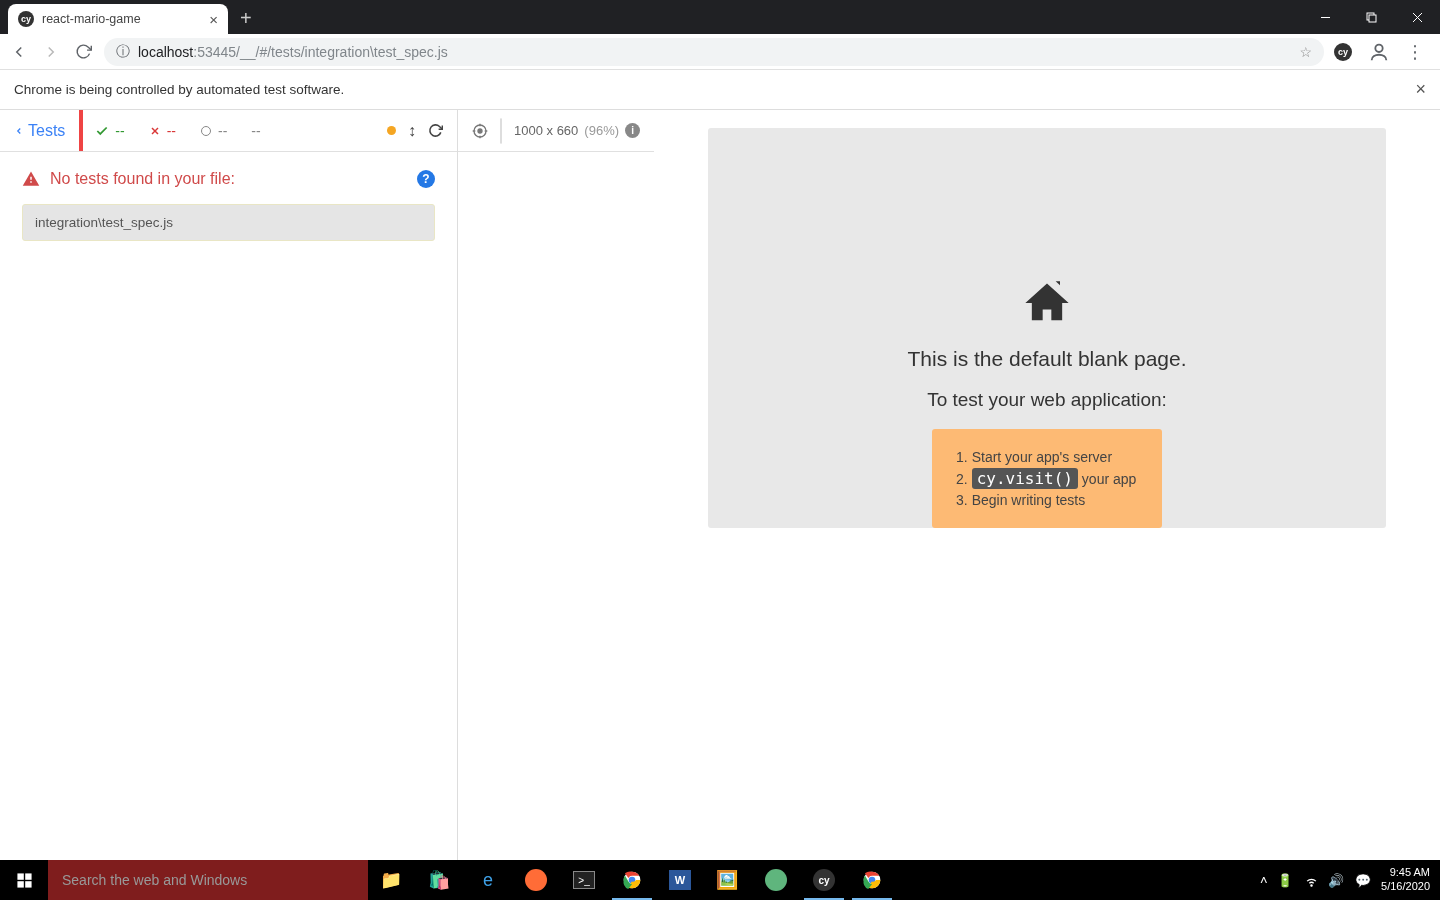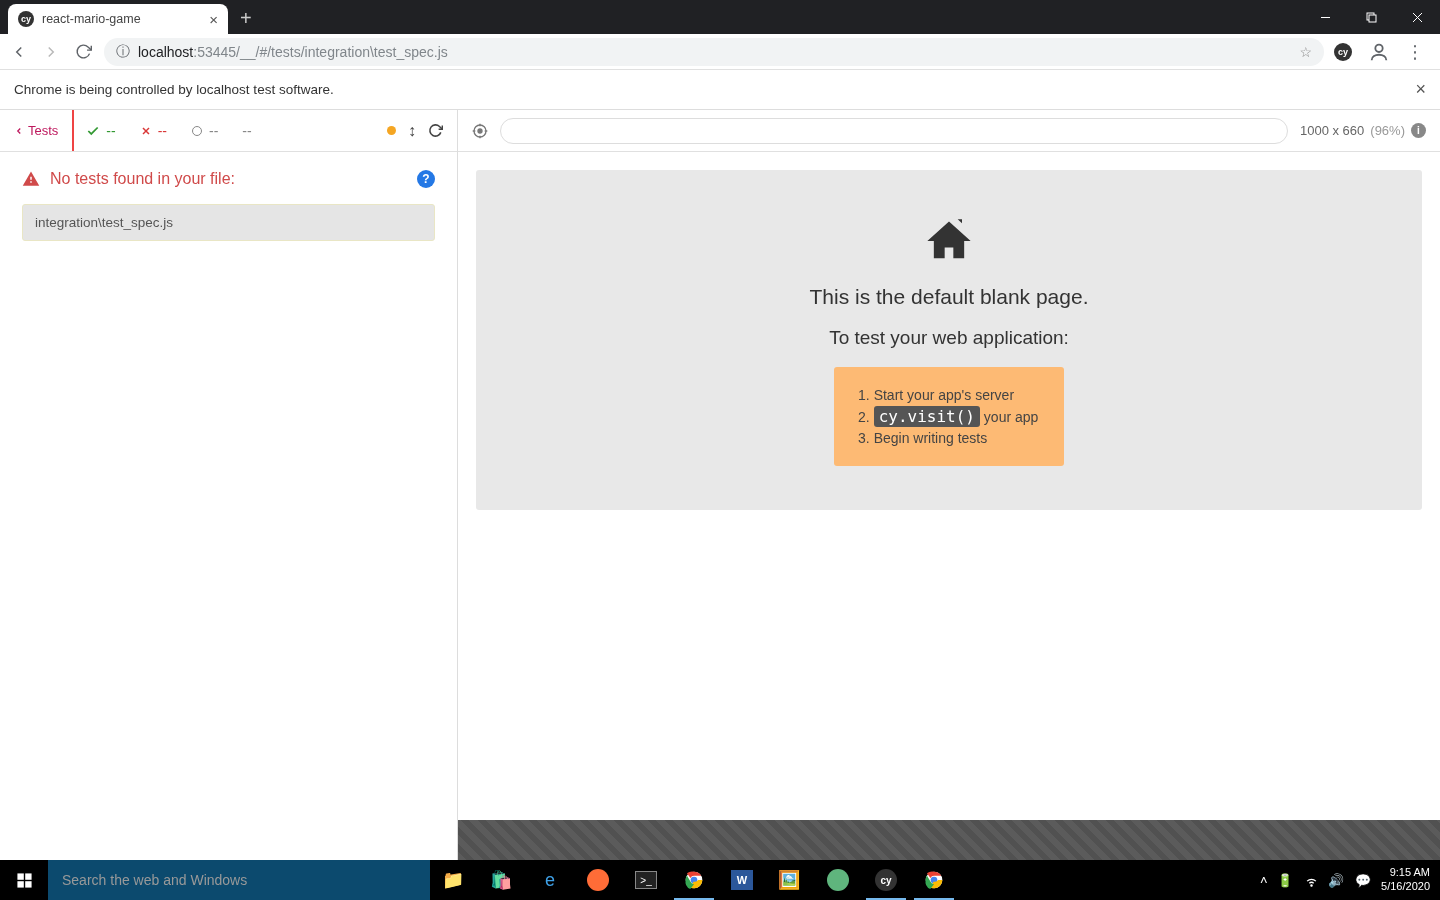--- a/index.html
+++ b/index.html
@@ -25,57 +25,57 @@
   .star-icon { margin-left: auto; color: #888; }
   .right-icons { display: flex; align-items: center; gap: 16px; padding-right: 8px; }
 
   .info-bar { height: 40px; background: #fff; border-bottom: 1px solid #ddd; display: flex; align-items: center; padding: 0 14px; font-size: 13.5px; color: #333; }
   .info-close { margin-left: auto; font-size: 18px; color: #555; cursor: pointer; }
 
   
   .runner { display: flex; height: calc(100% - 34px - 36px - 40px - 40px); }
   .sidebar { width: 458px; border-right: 1px solid #ddd; display: flex; flex-direction: column; background: #fff; }
   .sb-toolbar { height: 42px; border-bottom: 1px solid #e0e0e0; display: flex; align-items: center; }
-  .sb-tests-btn { padding: 0 14px; height: 100%; display: flex; align-items: center; gap: 4px; border-right: 2px solid #ef4444; font-size: 13px; color: #be185d; cursor: pointer; }
+  .sb-tests-btn { padding: 0 14px; height: 100%; display: flex; align-items: center; gap: 4px; border-right: 4px solid #ef4444; font-size: 16px; color: #3b82f6; cursor: pointer; }
   .sb-stat { padding: 0 12px; height: 100%; display: flex; align-items: center; gap: 6px; font-size: 14px; }
   .sb-stat.pass { color: #339933; }
   .sb-stat.fail { color: #d93838; }
   .sb-stat.pend { color: #888; }
   .sb-right { margin-left: auto; display: flex; align-items: center; gap: 12px; padding-right: 14px; color: #777; }
   .amber-dot { width: 9px; height: 9px; background: #f5a623; border-radius: 50%; }
 
   .sb-body { padding: 18px 22px; }
   .err-title { display: flex; align-items: center; gap: 10px; color: #d04a4a; font-size: 16px; }
   .err-title .warn-icon { color: #d04a4a; }
   .help-icon { margin-left: auto; width: 18px; height: 18px; background: #2478e5; color: #fff; border-radius: 50%; font-size: 12px; font-weight: bold; display: flex; align-items: center; justify-content: center; }
   .file-box { margin-top: 16px; background: #e5e5e5; border: 1px solid #e9e6c5; border-radius: 3px; padding: 10px 12px; font-size: 13.5px; color: #555; }
   .err-desc { margin-top: 16px; font-size: 13.5px; color: #6a6a6a; line-height: 1.6; }
 
-  .preview { flex: 1; background: #fff; display: flex; flex-direction: column; }
+  .preview { flex: 1; background: #fff; display: flex; flex-direction: row; gap: 36px; }
   .pv-toolbar { height: 42px; border-bottom: 1px solid #e0e0e0; display: flex; align-items: center; padding: 0 14px; gap: 12px; }
   .selector-icon { color: #777; }
   .url-display { flex: 1; background: #fff; border: 1px solid #ddd; border-radius: 20px; height: 26px; }
   .viewport-info { font-size: 13px; color: #666; display: flex; align-items: center; gap: 6px; }
   .viewport-info .pct { color: #999; }
   .info-i { width: 15px; height: 15px; background: #888; color: #fff; border-radius: 50%; font-size: 10px; font-weight: bold; display: flex; align-items: center; justify-content: center; }
 
   .pv-stage { flex: 1; padding: 18px; overflow: hidden; }
-  .pv-frame { width: 100%; height: 340px; background: #e8e8e8; border-radius: 3px; display: flex; flex-direction: column; align-items: center; justify-content: center; gap: 18px; color: #444; }
+  .pv-frame { width: 100%; height: 400px; background: #e8e8e8; border-radius: 3px; display: flex; flex-direction: column; align-items: center; justify-content: flex-end; gap: 18px; color: #444; }
   .home-icon { color: #333; }
   .pv-h1 { font-size: 21px; font-weight: 400; color: #333; }
   .pv-h2 { font-size: 19px; font-weight: 400; color: #333; }
   .pv-steps { background: #fdba74; padding: 16px 26px 16px 40px; border-radius: 3px; font-size: 14px; color: #444; }
   .pv-steps li { margin: 4px 0; }
   .pv-steps code { background: #555; color: #fff; padding: 1px 5px; border-radius: 3px; font-family: Menlo, Consolas, monospace; font-size: 16px; }
   .pv-footer { height: 40px; background: #515151; background-image: repeating-linear-gradient(45deg, rgba(255,255,255,0.06) 0 6px, transparent 6px 12px); margin-top: auto; }
 
   
   .taskbar { position: absolute; bottom: 0; left: 0; right: 0; height: 40px; background: #000; display: flex; align-items: center; color: #fff; }
   .start-btn { width: 48px; height: 100%; display: flex; align-items: center; justify-content: center; }
-  .search-box { width: 382px; height: 40px; background: #0c4a6e; display: flex; align-items: center; padding: 0 14px; color: #999; font-size: 14px; }
+  .search-box { width: 320px; height: 40px; background: #7f1d1d; display: flex; align-items: center; padding: 0 14px; color: #999; font-size: 14px; }
   .task-icons { display: flex; height: 100%; }
   .task-icon { width: 48px; height: 100%; display: flex; align-items: center; justify-content: center; position: relative; font-size: 18px; }
   .task-icon.active::after { content: ""; position: absolute; bottom: 0; left: 4px; right: 4px; height: 2px; background: #76b9ed; }
   .tray { margin-left: auto; display: flex; align-items: center; gap: 10px; padding-right: 10px; font-size: 11px; }
   .tray-clock { text-align: right; line-height: 1.25; }
   .tray-icons { display: flex; gap: 10px; align-items: center; font-size: 13px; }
 
   svg { display: block; }
 </style>
 </head>
@@ -139,21 +139,21 @@
         <svg width="22" height="22" viewBox="0 0 24 24" fill="none" stroke="#5f6368" stroke-width="2">
           <circle cx="12" cy="8" r="4"></circle>
           <path d="M4 21c0-4 4-6 8-6s8 2 8 6"></path>
         </svg>
       </span>
     <span style="color:#5f6368;font-size:18px">⋮</span>
   </div>
 </div>
 
 <div class="info-bar">
-  <span>Chrome is being controlled by localhost test software.</span>
+  <span>Chrome is being controlled by automated test software.</span>
   <span class="info-close">×</span>
 </div>
 
 <div class="runner">
   <div class="sidebar">
     <div class="sb-toolbar">
       <div class="sb-tests-btn">
         <svg width="10" height="10" viewBox="0 0 24 24" fill="none" stroke="currentColor" stroke-width="3">
             <polyline points="15 18 9 12 15 6"></polyline>
           </svg>
@@ -304,17 +304,17 @@
           <svg width="15" height="15" viewBox="0 0 24 24" fill="none" stroke="#fff" stroke-width="2">
             <path d="M5 13a10 10 0 0 1 14 0"></path>
             <path d="M8.5 16.5a5 5 0 0 1 7 0"></path>
             <circle cx="12" cy="20" r="1" fill="#fff"></circle>
           </svg>
         </span>
       <span>🔊</span>
       <span>💬</span>
     </div>
     <div class="tray-clock">
-      <div>9:15 AM</div>
+      <div>9:45 AM</div>
       <div>5/16/2020</div>
     </div>
   </div>
 </div>
 
 </body></html>

